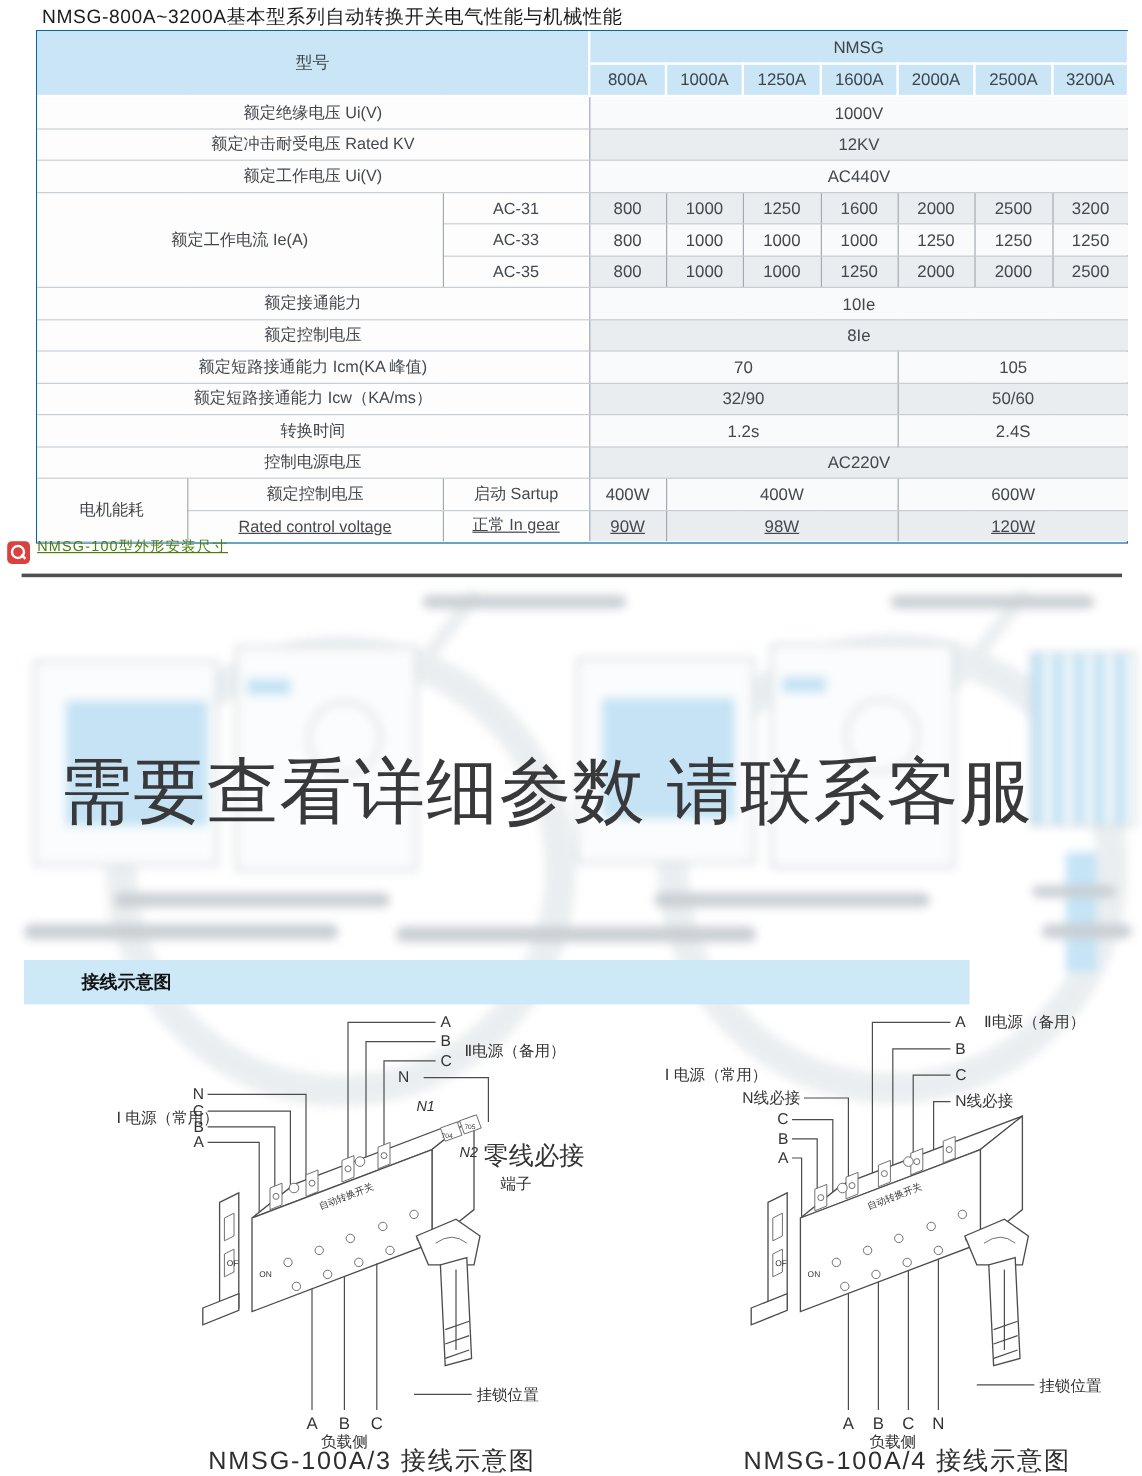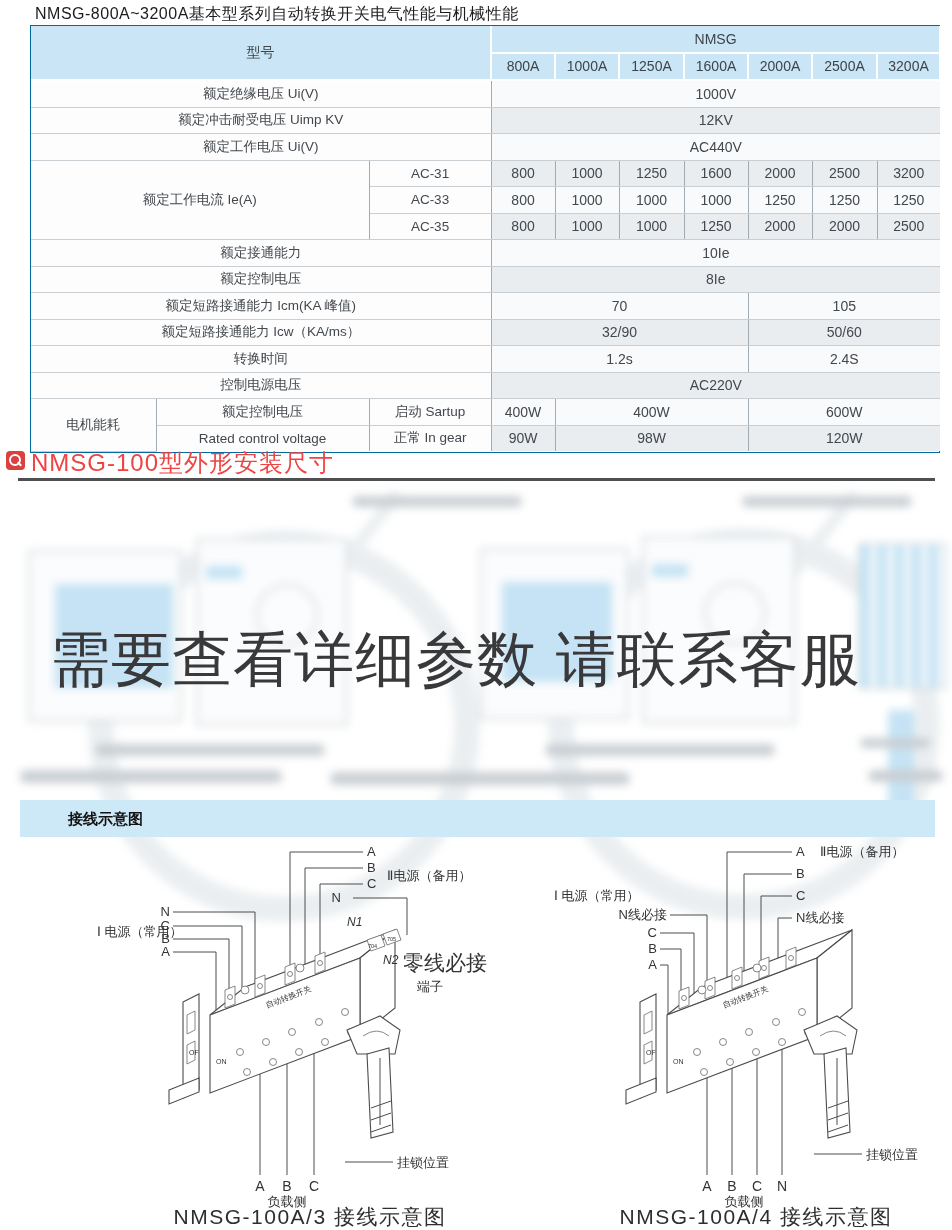--- a/index.html
+++ b/index.html
@@ -10,48 +10,48 @@
   
   .page-title{left:35px;top:4px;font-size:16px;font-weight:500;color:#1c1c1c;letter-spacing:.5px;}
 
   
   .tblwrap{left:30px;top:25px;width:910px;border:1px solid #0369a1;box-sizing:border-box;}
   table.spec{border-collapse:collapse;table-layout:fixed;width:100%;color:#43484d;}
   .spec td{border-right:1px solid #a2abb2;border-bottom:1px solid #c9ced2;
            text-align:center;vertical-align:middle;padding:0;height:25.5px;
            font-size:13.5px;background:#fdfdfe;}
   .spec td:last-child{border-right:none;}
-  .spec tr:last-child td{border-bottom:none;}
+  .spec tr:last-child td{border-bottom:none;text-decoration:underline;}
   .spec td.hd{background:#c9e5f6;border-right:2px solid #fff;border-bottom:2px solid #fff;font-size:14px;color:#3e444a;}
   .spec td.v{background:#f8fafb;font-size:14px;}
   .spec tr.sh td.v{background:#e9edf0;text-align:center;}
 
   
   .sec-icon{left:6px;top:451px;width:19px;height:19px;border-radius:4px;background:#d9403e;}
   .sec-icon .lens{position:absolute;left:3px;top:3px;width:8px;height:8px;border:2px solid #fff;border-radius:50%;}
   .sec-icon .hnd{position:absolute;left:11px;top:12px;width:5px;height:2px;background:#fff;transform:rotate(45deg);}
-  .sec-title{left:31px;top:447px;font-size:24px;color:#ef4444;font-weight:500;letter-spacing:1px;}
+  .sec-title{left:31px;top:447px;font-size:12px;color:#4d7c0f;font-weight:500;letter-spacing:1px;text-decoration:underline;}
   .divider{left:18px;top:478px;width:917px;height:3px;background:#4d4f50;}
 
   
   #blurzone{left:0;top:488px;width:952px;height:306px;filter:blur(4px);opacity:.9;}
   .ring{position:absolute;border:26px solid #e9edef;border-radius:50%;}
   .slash{position:absolute;background:#e9edef;}
   .draw{position:absolute;border:2px solid #c9d1d6;background:#fbfcfd;}
   .bluefill{position:absolute;background:#bfe1f4;}
   .smudge{position:absolute;background:#c4cacf;border-radius:6px;}
   .stripes{position:absolute;border:2px solid #ccd5da;
            background:repeating-linear-gradient(90deg,#bfe1f4 0 10px,#f3f8fb 10px 17px);}
 
   
   .watermark{left:50px;top:620px;width:900px;font-size:60px;font-weight:500;color:#39393b;
              letter-spacing:1px;white-space:nowrap;}
 
   
-  .wire-bar{left:20px;top:800px;width:915px;height:37px;background:#cde8f7;}
+  .wire-bar{left:20px;top:800px;width:788px;height:37px;background:#cde8f7;}
   .wire-bar span{display:inline-block;line-height:37px;padding-left:48px;font-size:15px;font-weight:bold;color:#121212;}
   .caption{top:1203px;text-align:center;font-size:21px;color:#2e2e2e;letter-spacing:1.5px;}
   svg text{font-family:"Liberation Sans",sans-serif;fill:#333;}
   svg .ln{stroke:#4c4c4c;stroke-width:1;fill:none;}
   svg .face{stroke:#4c4c4c;stroke-width:1.1;fill:#fff;}
   svg .det{stroke:#6a6a6a;stroke-width:.8;fill:#fff;}
 </style>
 </head>
 <body>
 
@@ -83,21 +83,21 @@
     <td class="hd">1600A</td>
     <td class="hd">2000A</td>
     <td class="hd">2500A</td>
     <td class="hd">3200A</td>
   </tr>
   <tr>
     <td colspan="3">额定绝缘电压 Ui(V)</td>
     <td class="v" colspan="7">1000V</td>
   </tr>
   <tr class="sh">
-    <td colspan="3">额定冲击耐受电压 Uimp KV</td>
+    <td colspan="3">额定冲击耐受电压 Rated KV</td>
     <td class="v" colspan="7">12KV</td>
   </tr>
   <tr>
     <td colspan="3">额定工作电压 Ui(V)</td>
     <td class="v" colspan="7">AC440V</td>
   </tr>
   <tr class="sh">
     <td colspan="2" rowspan="3">额定工作电流 Ie(A)</td>
     <td>AC-31</td>
     <td class="v">800</td>

